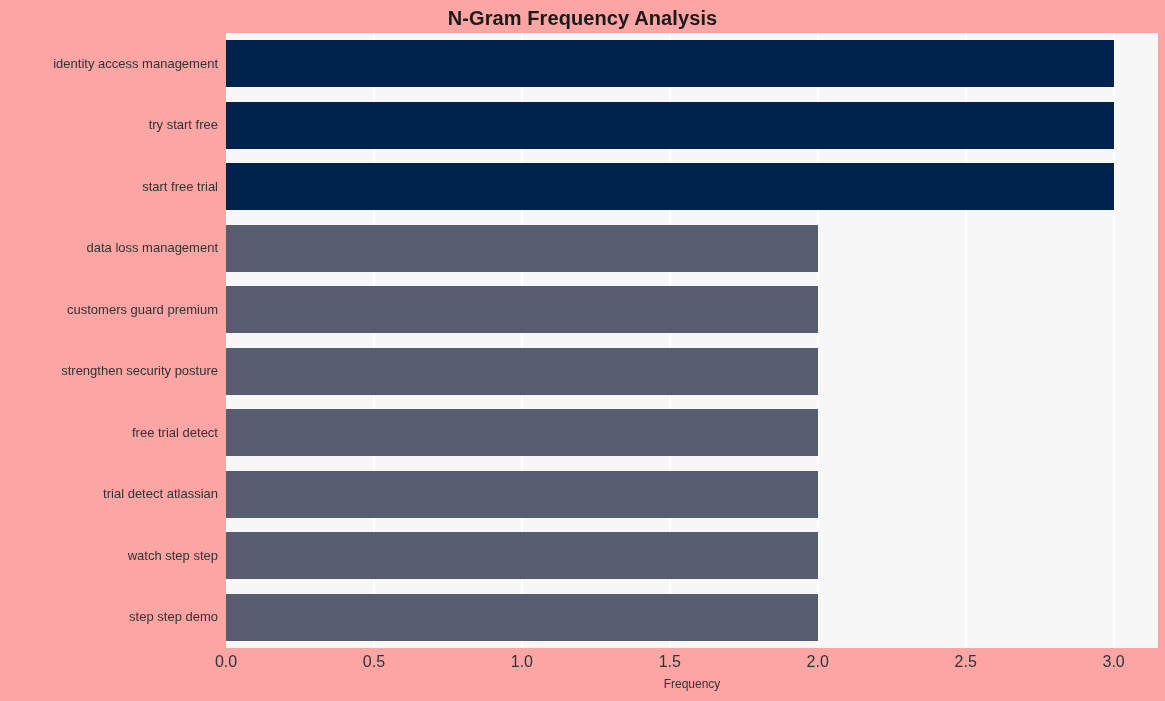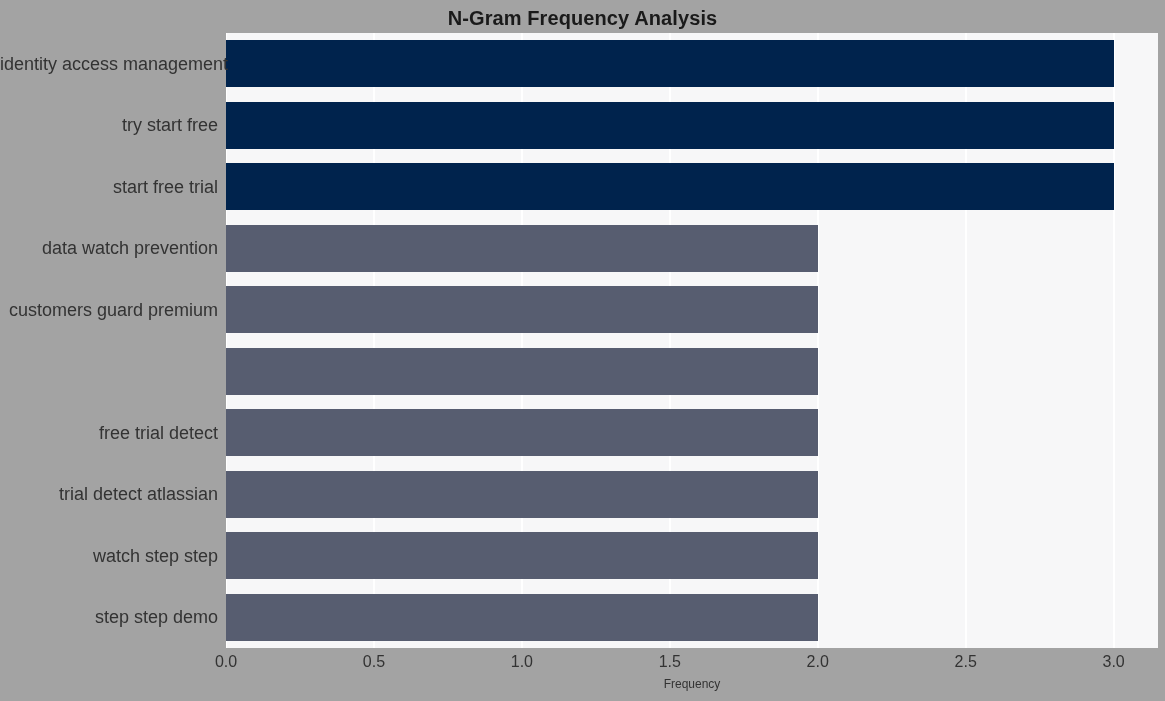--- a/index.html
+++ b/index.html
@@ -10,21 +10,21 @@
   body {
     width: 1165px;
     height: 701px;
     font-family: "Liberation Sans", sans-serif;
     overflow: hidden;
   }
   #figure {
     position: relative;
     width: 1165px;
     height: 701px;
-    background: #a3a3a3;
+    background: #fca5a5;
   }
   #chart-title {
     position: absolute;
     left: 0;
     top: 4px;
     width: 1165px;
     text-align: center;
     font-size: 20px;
     font-weight: bold;
     color: #1a1a1a;
@@ -70,21 +70,21 @@
     left: 0;
     top: 33px;
     width: 218px;
     height: 615px;
   }
   .ytick {
     position: absolute;
     right: 0;
     width: 218px;
     text-align: right;
-    font-size: 18px;
+    font-size: 13px;
     color: #333333;
     height: 18px;
     line-height: 18px;
     white-space: nowrap;
   }
   
   #xtick-layer {
     position: absolute;
     left: 226px;
     top: 652px;
@@ -139,22 +139,23 @@
         <div class="bar" title="trial detect atlassian: 2" style="top: 437.75px; width: 591.746px; background: rgb(87, 93, 112);"></div>
         <div class="bar" title="watch step step: 2" style="top: 499.25px; width: 591.746px; background: rgb(87, 93, 112);"></div>
         <div class="bar" title="step step demo: 2" style="top: 560.75px; width: 591.746px; background: rgb(87, 93, 112);"></div>
       </div>
   </div>
 
   <div id="ytick-layer">
       <div class="ytick" style="top: 21.75px;">identity access management</div>
       <div class="ytick" style="top: 83.25px;">try start free</div>
       <div class="ytick" style="top: 144.75px;">start free trial</div>
-      <div class="ytick" style="top: 206.25px;">data watch prevention</div>
+      <div class="ytick" style="top: 206.25px;">data loss management</div>
       <div class="ytick" style="top: 267.75px;">customers guard premium</div>
+      <div class="ytick" style="top: 329.25px;">strengthen security posture</div>
       <div class="ytick" style="top: 390.75px;">free trial detect</div>
       <div class="ytick" style="top: 452.25px;">trial detect atlassian</div>
       <div class="ytick" style="top: 513.75px;">watch step step</div>
       <div class="ytick" style="top: 575.25px;">step step demo</div>
     </div>
 
   <div id="xtick-layer">
       <div class="xtick" style="left: 0px;">0.0</div>
       <div class="xtick" style="left: 147.937px;">0.5</div>
       <div class="xtick" style="left: 295.873px;">1.0</div>

